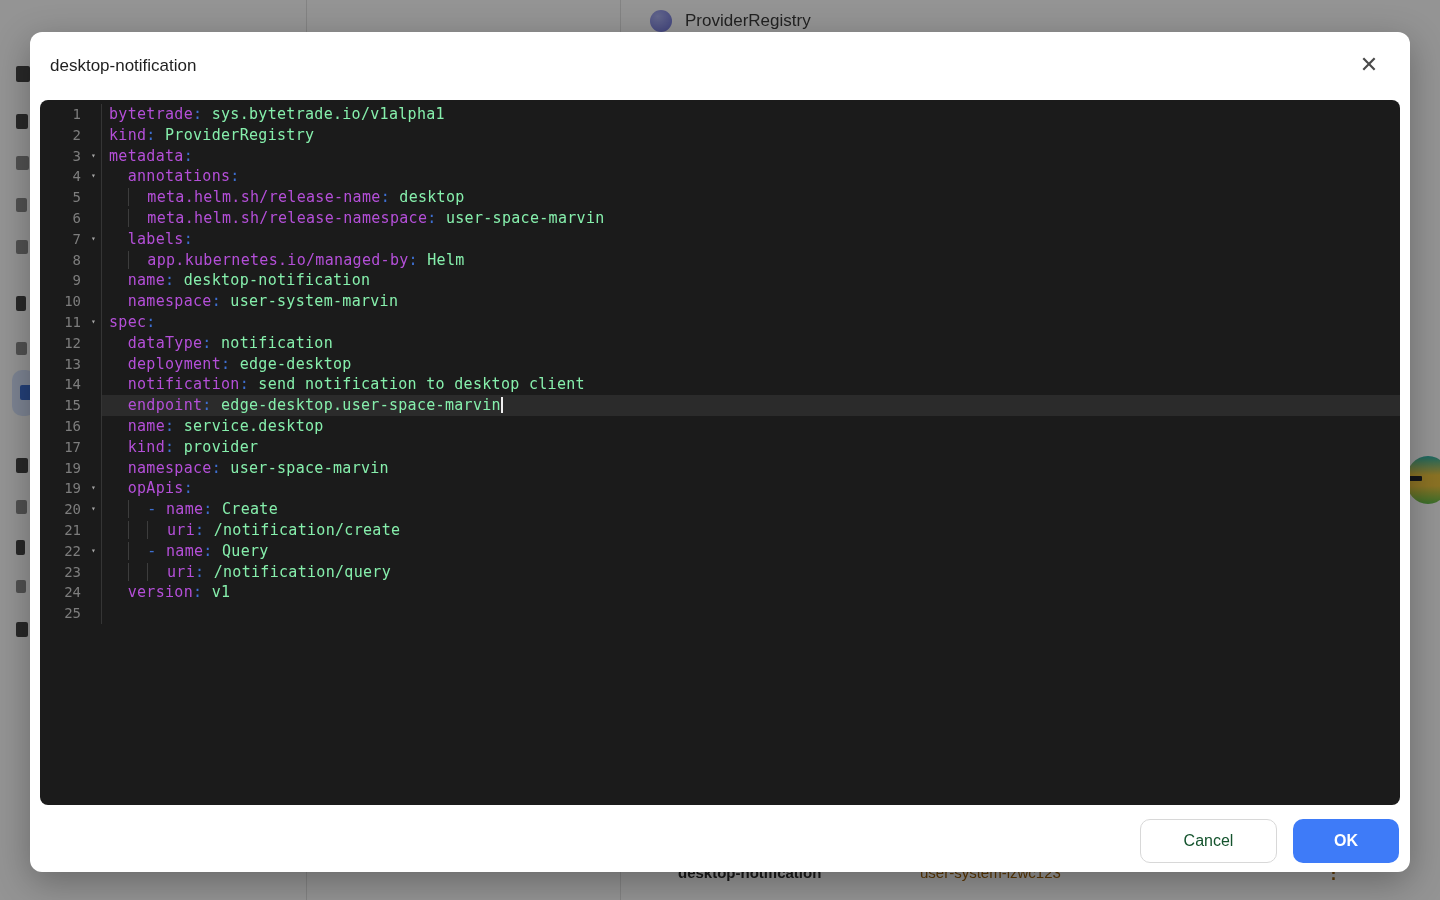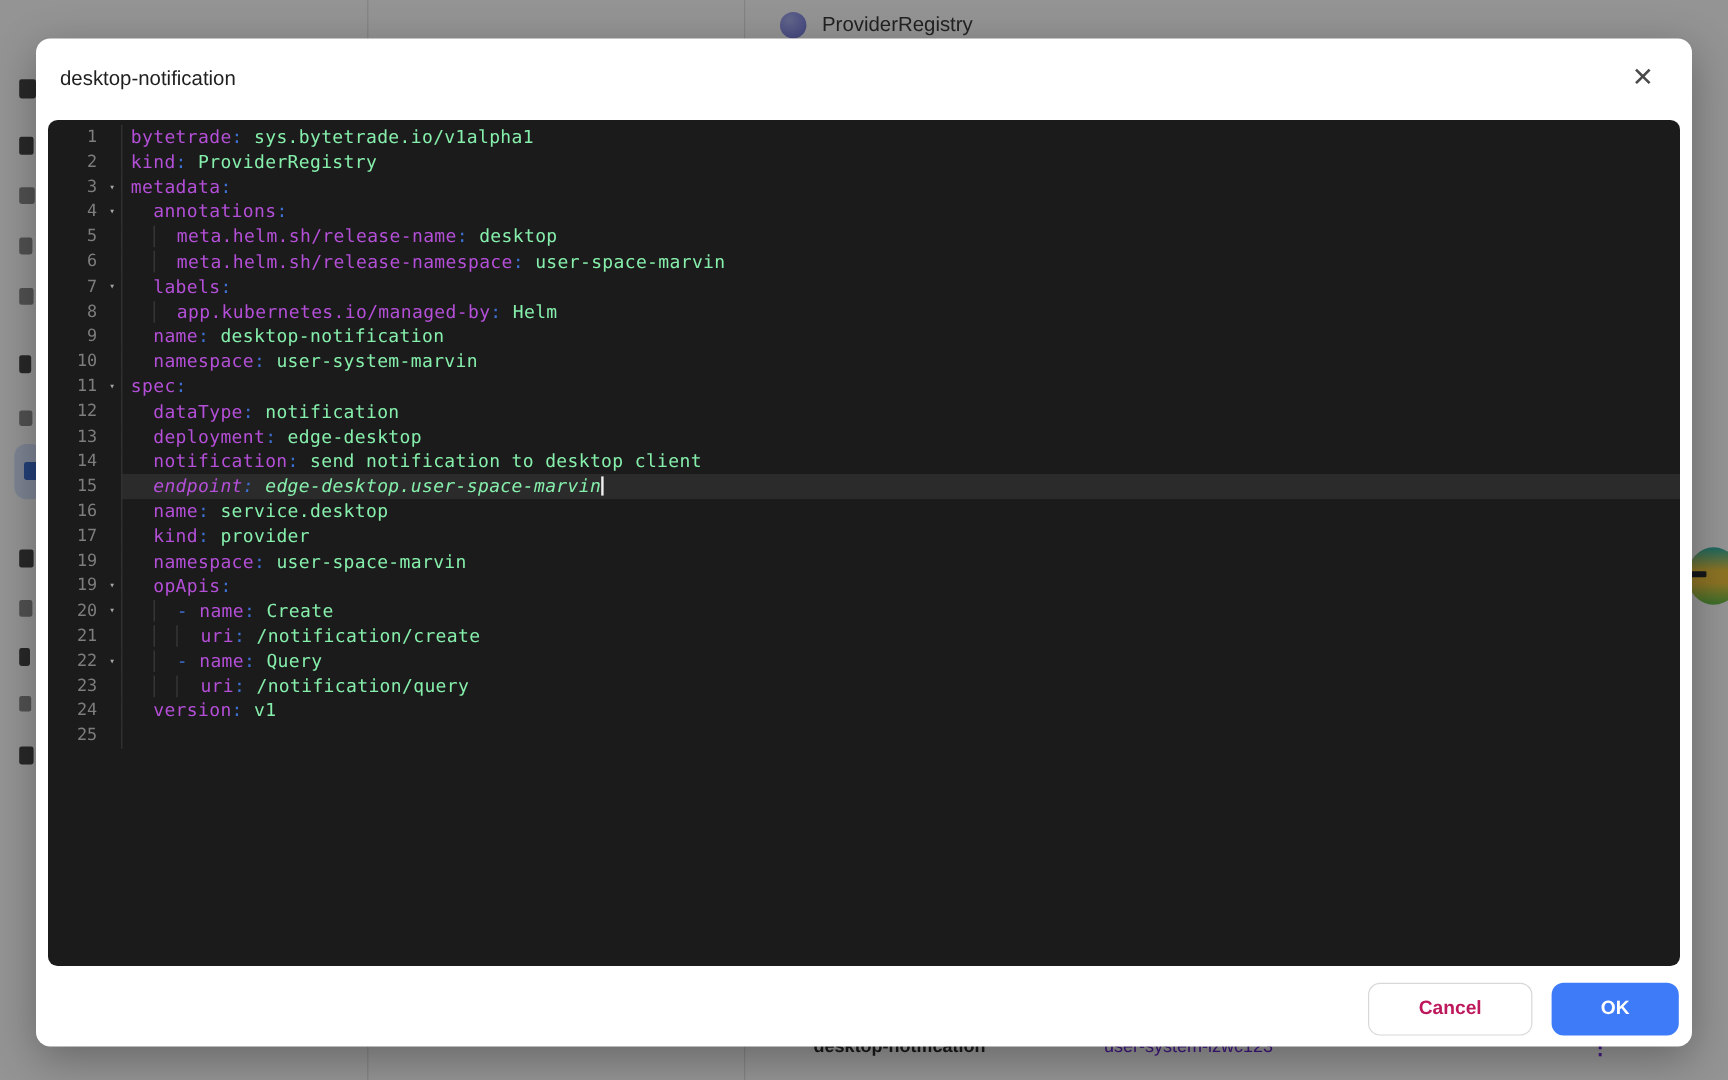--- a/index.html
+++ b/index.html
@@ -27,21 +27,21 @@
               background: #d7e4fd; border-radius: 10px; }
   .sel-item .mark { position: absolute; left: 8px; top: 15px; width: 12px; height: 15px;
                     background: #3f6fd1; border-radius: 2px; }
 
   .app-icon-right { position: absolute; left: 1406px; top: 456px; width: 44px; height: 48px;
                     border-radius: 50%;
                     background: linear-gradient(180deg, #2fb3a8 0%, #efc63e 40%, #f0c53f 62%, #62bf4b 100%); }
   .app-icon-right .dash { position: absolute; left: 2px; top: 20px; width: 14px; height: 5px;
                           background: #23262b; border-radius: 1px; }
 
-  .bottom-row span { position: absolute; font-size: 15px; color: #6d28d9; white-space: nowrap; }
+  .bottom-row span { position: absolute; font-size: 15px; color: #a16207; white-space: nowrap; }
   .b-name { left: 678px; top: 864px; font-weight: 700; color: #2b2b2b !important; }
   .b-ns   { left: 920px; top: 864px; }
   .b-time { left: 1140px; top: 864px; margin-top: 48px; }
   .b-menu { left: 1325px; top: 862px; font-size: 17px !important; font-weight: 700; }
 
   
   .overlay { position: absolute; inset: 0; background: rgba(0,0,0,0.42); }
 
   
   .modal { position: absolute; left: 30px; top: 32px; width: 1380px; height: 840px;
@@ -56,34 +56,34 @@
   .editor { position: absolute; left: 10px; top: 68px; width: 1360px; height: 705px;
             background: #1B1B1B; border-radius: 8px; overflow: hidden; padding-top: 4px; }
   .crow { display: flex; height: 20.8px; line-height: 20.8px;
           font-family: "DejaVu Sans Mono", monospace; font-size: 15px; }
   .lnum { width: 46px; flex: none; text-align: right; padding-right: 5px;
           color: #7d7d7d; font-size: 14px; }
   .fold { width: 15px; flex: none; text-align: center; color: #a5a5a5;
           font-size: 8px; line-height: 20.8px; }
   .ctext { flex: 1; white-space: pre; border-left: 1px solid #353535;
            padding-left: 7px; letter-spacing: 0.3px; }
-  .cur .ctext { background: #2B2B2B; font-style: italic; }
+  .cur .ctext { background: #2B2B2B; }
   .guide { border-left: 1px solid #3d3d3d; white-space: pre; }
   .tk-key  { color: #B44FD8; }
   .tk-punc { color: #3D6FD1; }
   .tk-val  { color: #86efac; }
   .cursor { display: inline-block; width: 2px; height: 16px; background: #f0f0f0;
             vertical-align: -3px; }
 
   
   .btn { position: absolute; top: 787px; height: 44px; border-radius: 10px;
          font-family: "Liberation Sans", sans-serif; font-size: 16px;
          display: flex; align-items: center; justify-content: center; cursor: pointer; }
   .btn-cancel { left: 1110px; width: 137px; background: #ffffff;
-                border: 1px solid #d8d8d8; color: #be185d; font-weight: 700; }
+                border: 1px solid #d8d8d8; color: #14532d; font-weight: 400; }
   .btn-ok { left: 1263px; width: 106px; background: #3E7BF8; border: none;
             color: #ffffff; font-weight: 700; }
 </style>
 </head>
 <body>
 
 <div class="backdrop">
   <div class="v-divider divider-1"></div>
   <div class="v-divider divider-2"></div>
 

